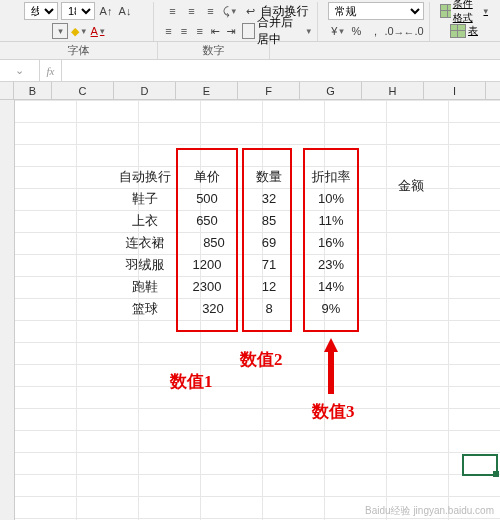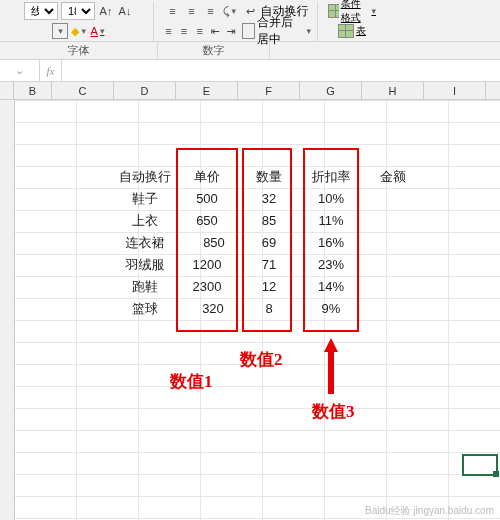--- a/index.html
+++ b/index.html
@@ -131,21 +131,21 @@
   .cB{width:38px}.cC{width:62px}.cD{width:62px}.cE{width:62px}.cF{width:62px}.cG{width:62px}.cH{width:62px}.cI{width:62px}
 
   
   .cells {
     position:absolute; left:14px; top:0; 
   }
   .cell { position:absolute; height:22px; line-height:22px; font-size:13px; color:#222; }
   .cell.hdr { font-size:13px; }
   .cell.cD { text-align:center; }
   .cell.cE,.cell.cF,.cell.cG { text-align:center; }
-  .cell.cH { text-align:center; }
+  .cell.cH { text-align:right;margin-top:9px; }
 
   
   .box {
     position:absolute;
     border:2px solid #e60000;
     pointer-events:none;
   }
   .label {
     position:absolute;
     color:#e60000;
@@ -214,20 +214,32 @@
     <div class="ribbon-row">
       <span class="ico">≡</span>
       <span class="ico">≡</span>
       <span class="ico">≡</span>
       <span class="ico">⇤</span>
       <span class="ico">⇥</span>
       <span class="btn caret">
           <span class="ico sq"></span>
           <span>合并后居中</span>
         </span>
+    </div>
+  </div>
+  <div class="ribbon-seg" style="width:108px">
+    <div class="ribbon-row">
+      <select style="width:96px"><option>常规</option></select>
+    </div>
+    <div class="ribbon-row">
+      <span class="ico caret">¥</span>
+      <span class="ico">%</span>
+      <span class="ico">,</span>
+      <span class="ico">.0→</span>
+      <span class="ico">←.0</span>
     </div>
   </div>
   <div class="ribbon-seg" style="width:60px;border-right:none">
     <div class="ribbon-row">
       <span class="btn caret">
           <span class="grid-ico"></span>
           <span style="font-size:10px">条件格式</span>
         </span>
     </div>
     <div class="ribbon-row">

